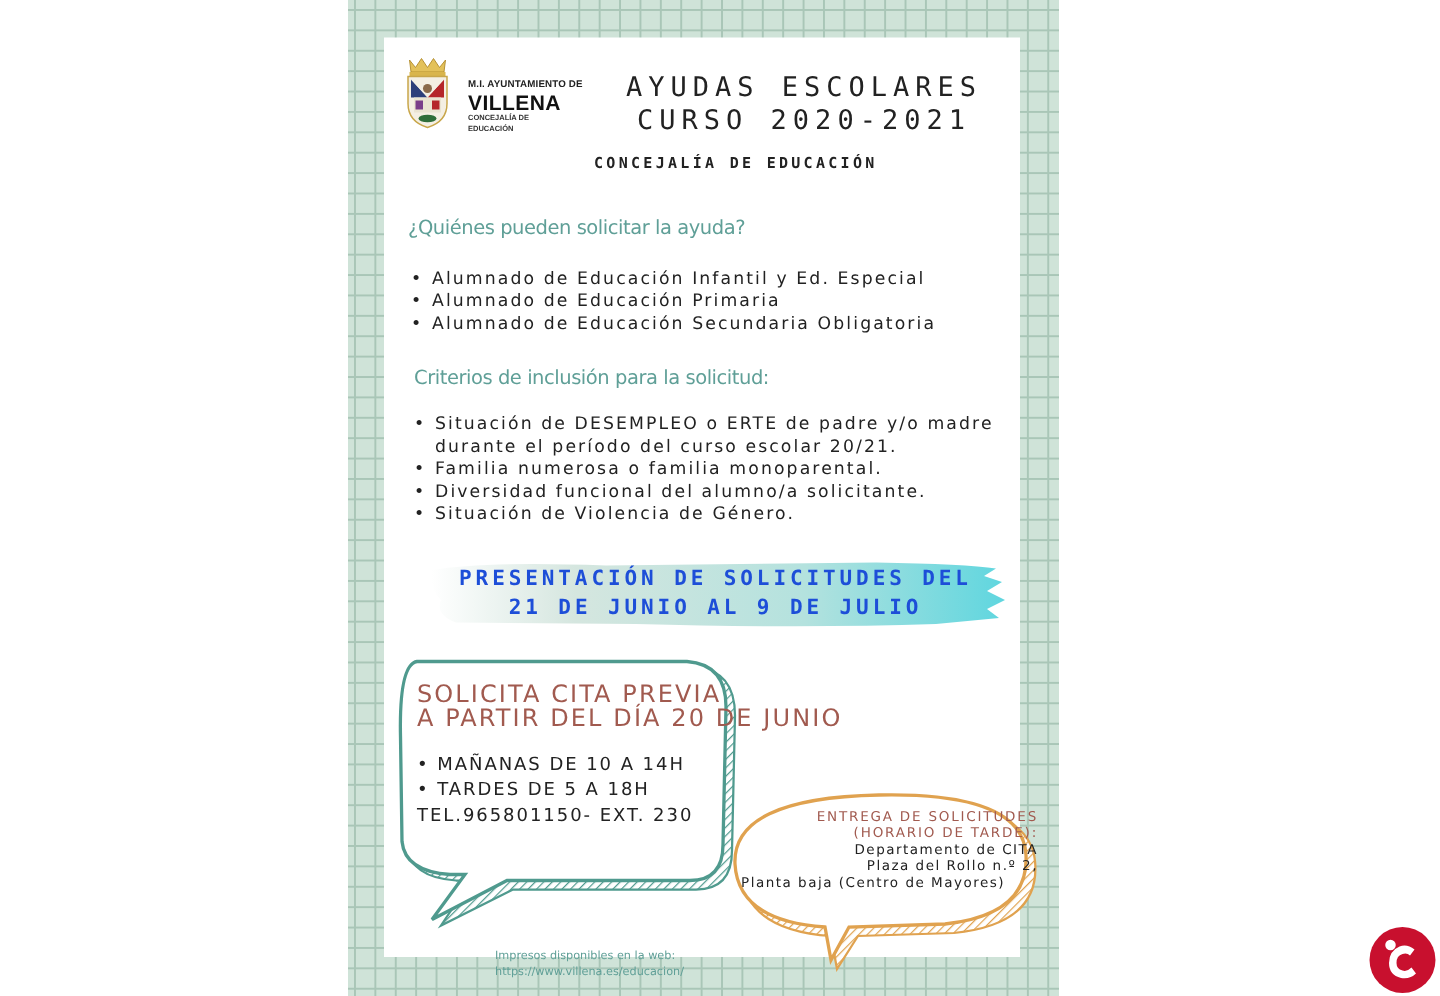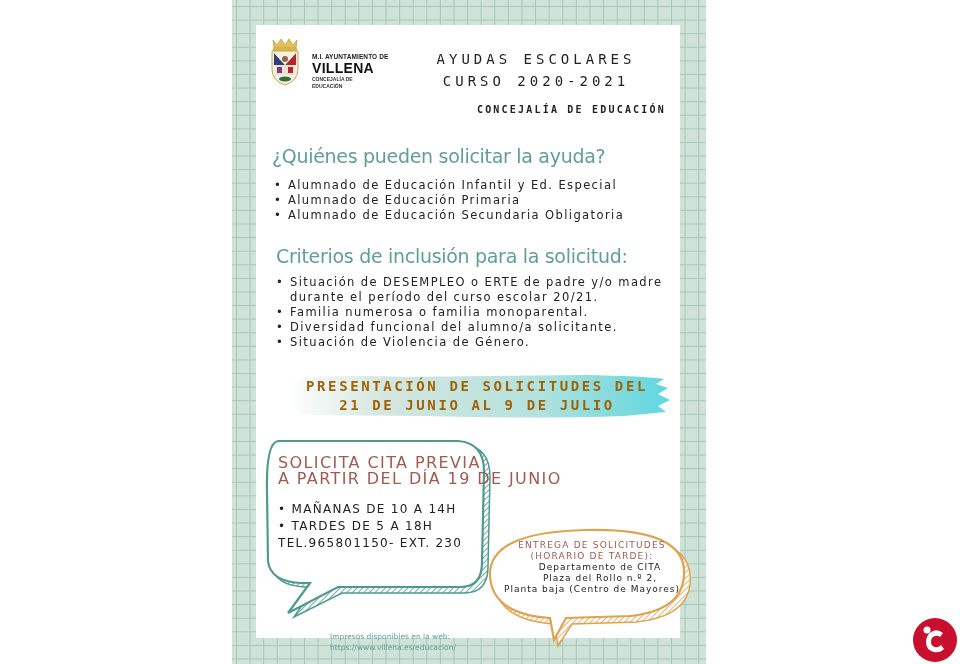--- a/index.html
+++ b/index.html
@@ -23,48 +23,48 @@
     
     .logo { position: absolute; left: 12px; top: 12px; width: 140px; height: 60px; }
     .shield { position: absolute; left: 0; top: 0; width: 34px; height: 50px; }
     .logo-text { position: absolute; left: 44px; top: 16px; }
     .logo-line1 { font-family: "Liberation Sans", sans-serif; font-size: 6.5px; font-weight: bold; color: #222; letter-spacing: 0.1px; }
     .logo-line2 { font-family: "Liberation Sans", sans-serif; font-size: 14px; font-weight: bold; color: #111; line-height: 16px; letter-spacing: 0.3px; }
     .logo-line3, .logo-line4 { font-family: "Liberation Sans", sans-serif; font-size: 5px; font-weight: bold; color: #333; line-height: 7px; }
 
     
     .title { position: absolute; left: 150px; top: 23px; width: 260px; text-align: center;
-      font-family: "DejaVu Sans Mono", monospace; font-size: 14px; line-height: 22px; letter-spacing: 4px; color: #222; }
-    .subtitle { position: absolute; left: 150px; top: 79px; width: 260px; text-align: right;
+      font-family: "DejaVu Sans Mono", monospace; font-size: 18px; line-height: 22px; letter-spacing: 4px; color: #222; }
+    .subtitle { position: absolute; left: 140px; top: 79px; width: 260px; text-align: left;
       font-family: "DejaVu Sans Mono", monospace; font-size: 10px; letter-spacing: 2.2px; color: #222; font-weight: bold; }
 
     
-    .h2 { position: absolute; left: 16px; font-family: "DejaVu Sans", sans-serif; font-size: 19px; color: #5f9f97; letter-spacing: -0.3px; }
+    .h2 { position: absolute; left: 16px; font-family: "DejaVu Sans", sans-serif; font-size: 13px; color: #5f9f97; letter-spacing: -0.3px; }
     .list { position: absolute; left: 18px; list-style: none; font-family: "DejaVu Sans", sans-serif;
       font-size: 11.5px; letter-spacing: 1.4px; color: #222; line-height: 15px; }
     .list li { position: relative; padding-left: 14px; }
     .list li::before { content: "•"; position: absolute; left: 0; top: 0; }
 
     
     .banner { position: absolute; left: 28px; top: 345px; width: 386px; height: 52px; }
     .brush { position: absolute; left: 0; top: 0; width: 100%; height: 100%; }
     .banner-text { position: absolute; left: 0; top: 7px; width: 100%; text-align: center;
-      font-family: "DejaVu Sans Mono", monospace; font-weight: bold; font-size: 14px; line-height: 19px; letter-spacing: 2.6px; color: #a16207; }
+      font-family: "DejaVu Sans Mono", monospace; font-weight: bold; font-size: 14px; line-height: 19px; letter-spacing: 2.6px; color: #1d4ed8; }
 
     
     .bubble-svg { position: absolute; }
     .b1-text { position: absolute; left: 22px; top: 430px; font-family: "DejaVu Sans", sans-serif; }
     .b1-head { font-size: 16px; color: #a15a4f; letter-spacing: 1.4px; line-height: 16px; }
     .b1-body { margin-top: 14px; font-size: 12px; color: #222; letter-spacing: 1.3px; line-height: 17px; }
     .b2-text { position: absolute; left: 236px; top: 515px; width: 200px; font-family: "DejaVu Sans", sans-serif; text-align: center; }
-    .b2-head { font-size: 9px; color: #a15a4f; letter-spacing: 1.2px; line-height: 11px; }
+    .b2-head { font-size: 9px; color: #a15a4f; letter-spacing: 1.2px; line-height: 11px; text-align: right; }
     .b2-body { font-size: 9px; color: #222; letter-spacing: 1px; line-height: 11px; }
-    .b2-body div:nth-child(1) { text-align: center; padding-left: 16px; }
-    .b2-body div:nth-child(2) { text-align: center; padding-left: 16px; }
-    .b2-body div:nth-child(3) { text-align: left; padding-left: 12px; }
+    .b2-body div:nth-child(1) { text-align: right; padding-left: 16px; }
+    .b2-body div:nth-child(2) { text-align: right; padding-left: 16px; }
+    .b2-body div:nth-child(3) { text-align: left; padding-left: 2px; }
 
     .web { position: absolute; left: 74px; top: 589px; font-family: "DejaVu Sans", sans-serif; font-size: 7.5px; color: #5f9f97; line-height: 11px; margin-top: 17px; }
 
     
     .site-logo { position: absolute; left: 913px; top: 618px; width: 44px; height: 44px; border-radius: 50%; background: #c8102e; }
   </style>
 </head>
 <body>
 
 <div class="poster">
@@ -136,21 +136,21 @@
         <pattern id="hatch1" width="4" height="4" patternUnits="userSpaceOnUse" patternTransform="rotate(45)">
           <rect width="4" height="4" fill="#ffffff"></rect>
           <line x1="0" y1="0" x2="0" y2="4" stroke="#4f9a8e" stroke-width="1.6"></line>
         </pattern>
       </defs>
       <path d="M16 8 Q4 10 6 60 L8 128 Q10 148 40 150 L50 150 L30 180 L78 156 L200 156 Q224 156 224 130 L226 40 Q226 10 200 8 Z" fill="url(#hatch1)" stroke="#4f9a8e" stroke-width="1.5"></path>
       <path d="M14 4 Q2 6 3 54 L4 124 Q6 144 36 146 L46 146 L24 176 L74 150 L196 150 Q218 150 218 126 L220 34 Q220 6 194 4 Z" fill="#ffffff" stroke="#4f9a8e" stroke-width="2.2"></path>
     </svg>
     <div class="b1-text">
       <div class="b1-head">SOLICITA CITA PREVIA</div>
-      <div class="b1-head">A PARTIR DEL DÍA 19 DE JUNIO</div>
+      <div class="b1-head">A PARTIR DEL DÍA 20 DE JUNIO</div>
       <div class="b1-body">
         <div>• MAÑANAS DE 10 A 14H</div>
         <div>• TARDES DE 5 A 18H</div>
         <div>TEL.965801150- EXT. 230</div>
       </div>
     </div>
 
     <svg class="bubble-svg" style="left:230px; top:503px;" width="208" height="120" viewBox="0 0 208 120">
       <defs>
         <pattern id="hatch2" width="4" height="4" patternUnits="userSpaceOnUse" patternTransform="rotate(45)">

